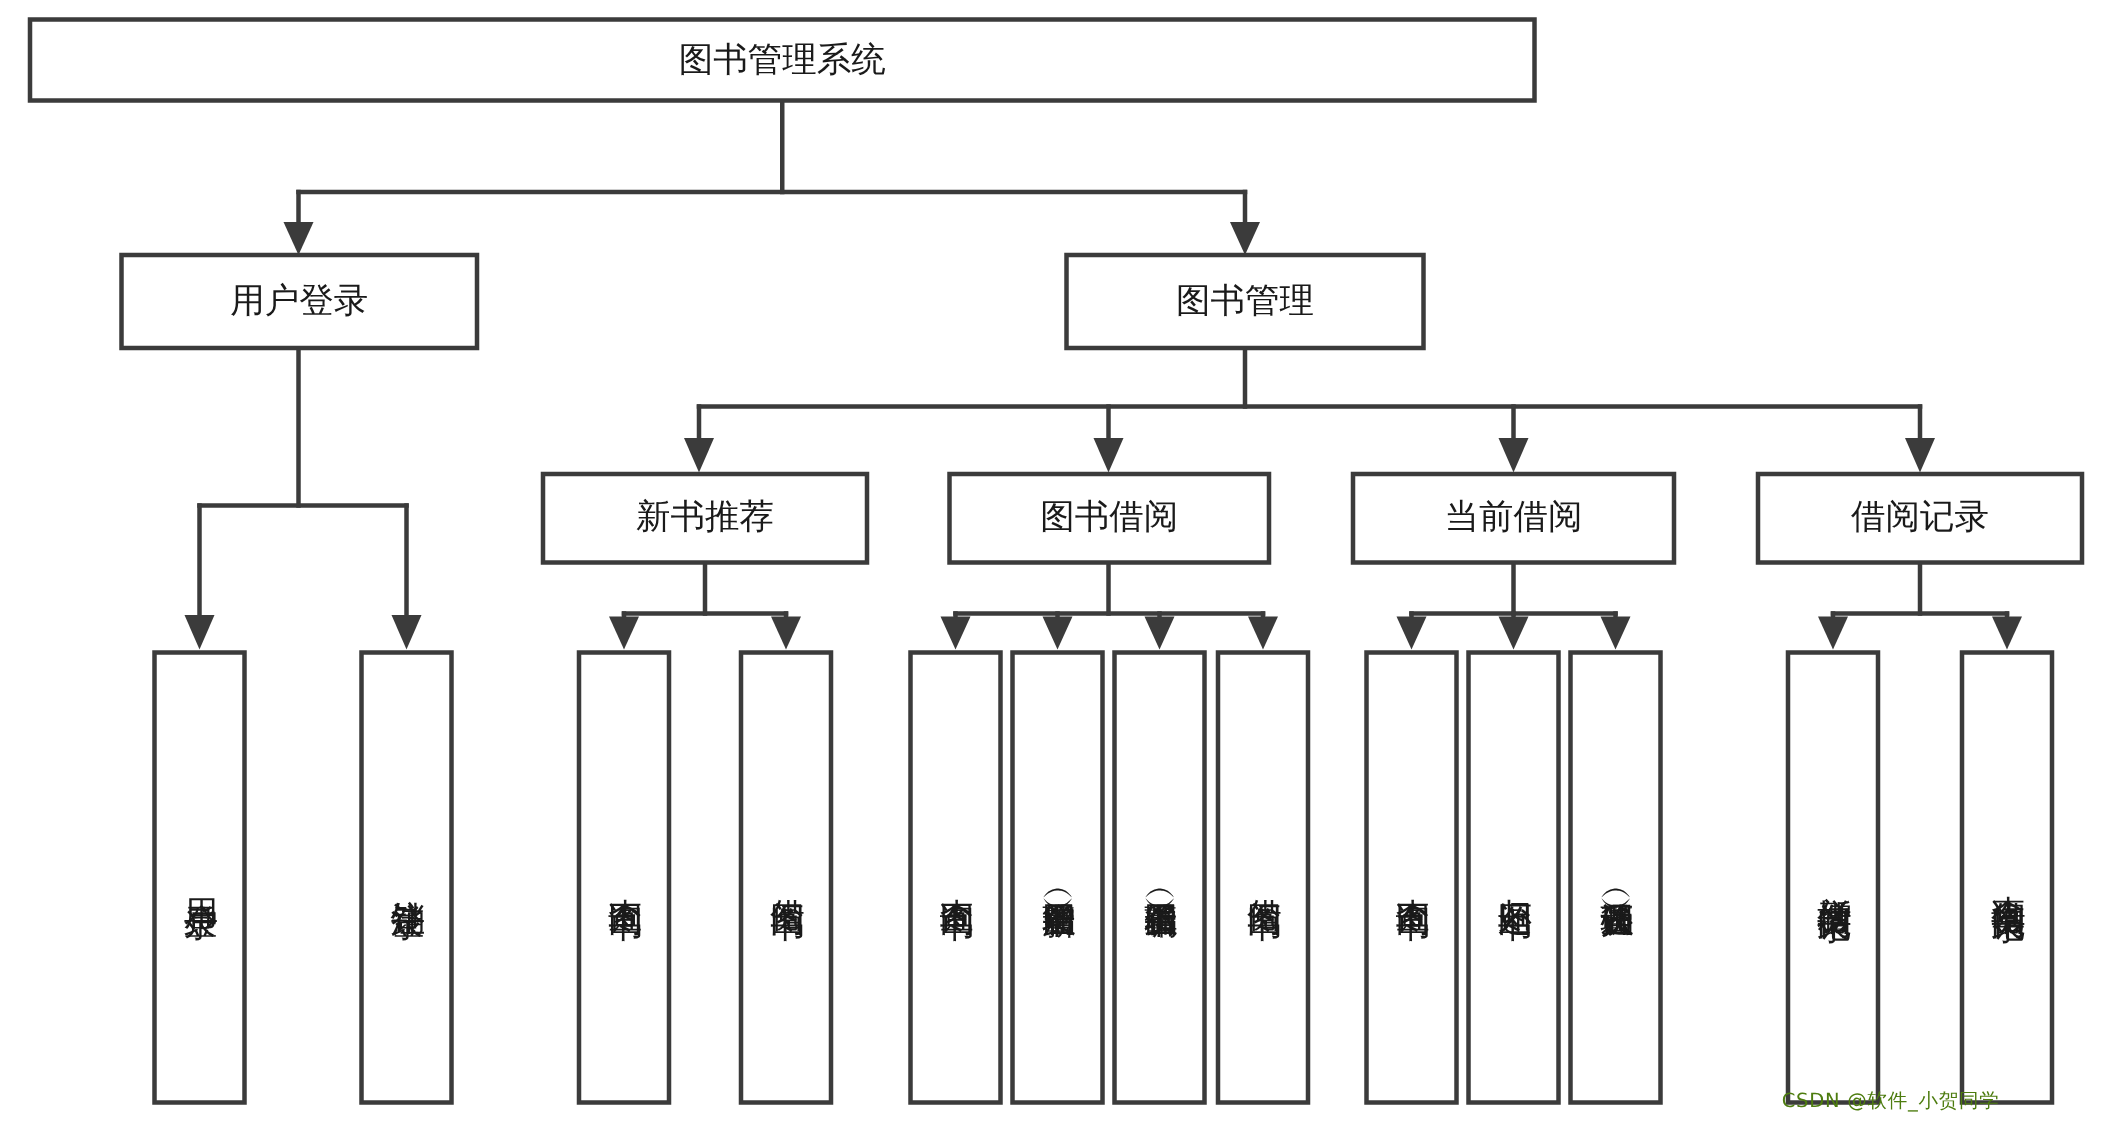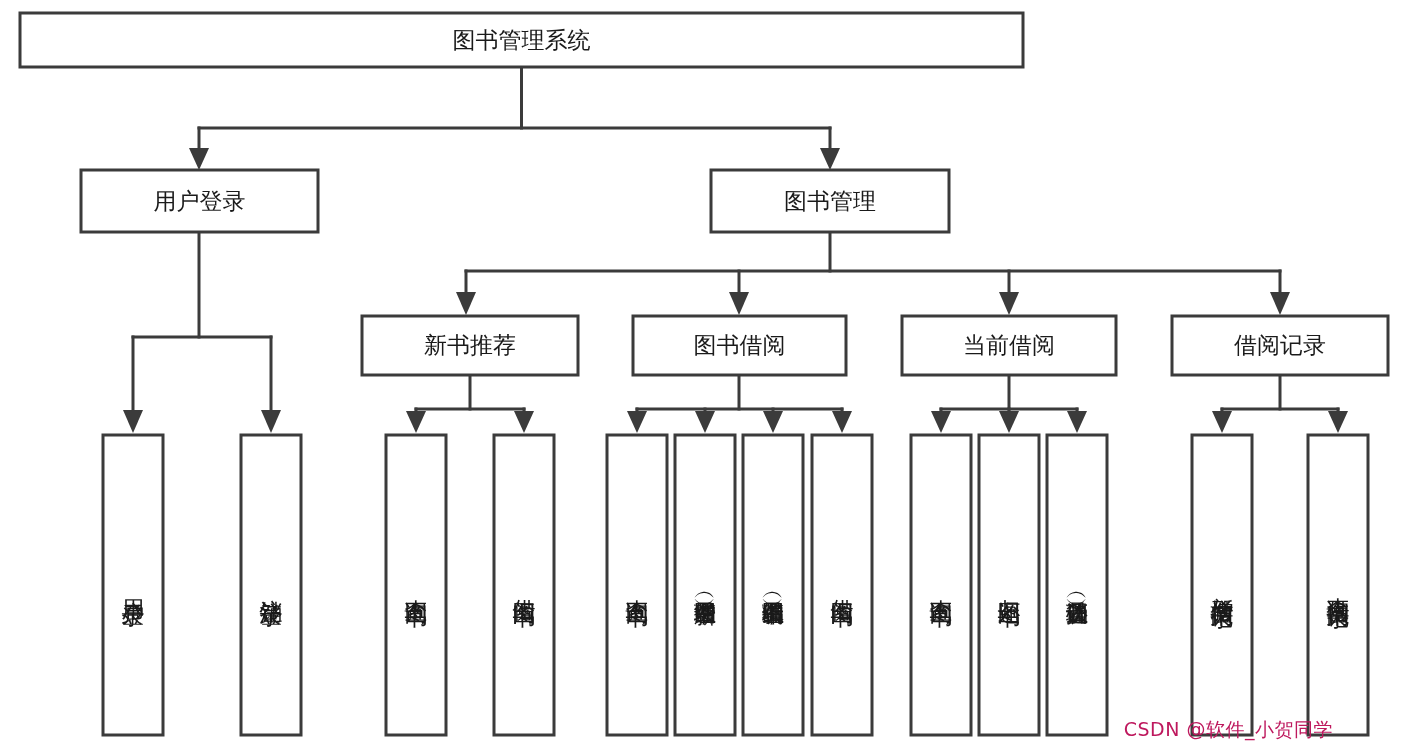--- a/index.html
+++ b/index.html
@@ -69,22 +69,22 @@
   }
   .vlabel-text.tight {
     letter-spacing: 0px;
     font-size: 22px;
   }
   .watermark {
     position: absolute;
     right: 8px;
     bottom: 4px;
     font-family: "DejaVu Sans", "Liberation Sans", sans-serif;
-    font-size: 19px;
-    color: #be185d;
+    font-size: 13px;
+    color: #4d7c0f;
     white-space: nowrap;
     letter-spacing: 0.5px;
   }
 </style>
 </head>
 <body>
 
 <div id="diagram-root">
 
   <svg class="diagram" viewBox="0 0 1405 747">

